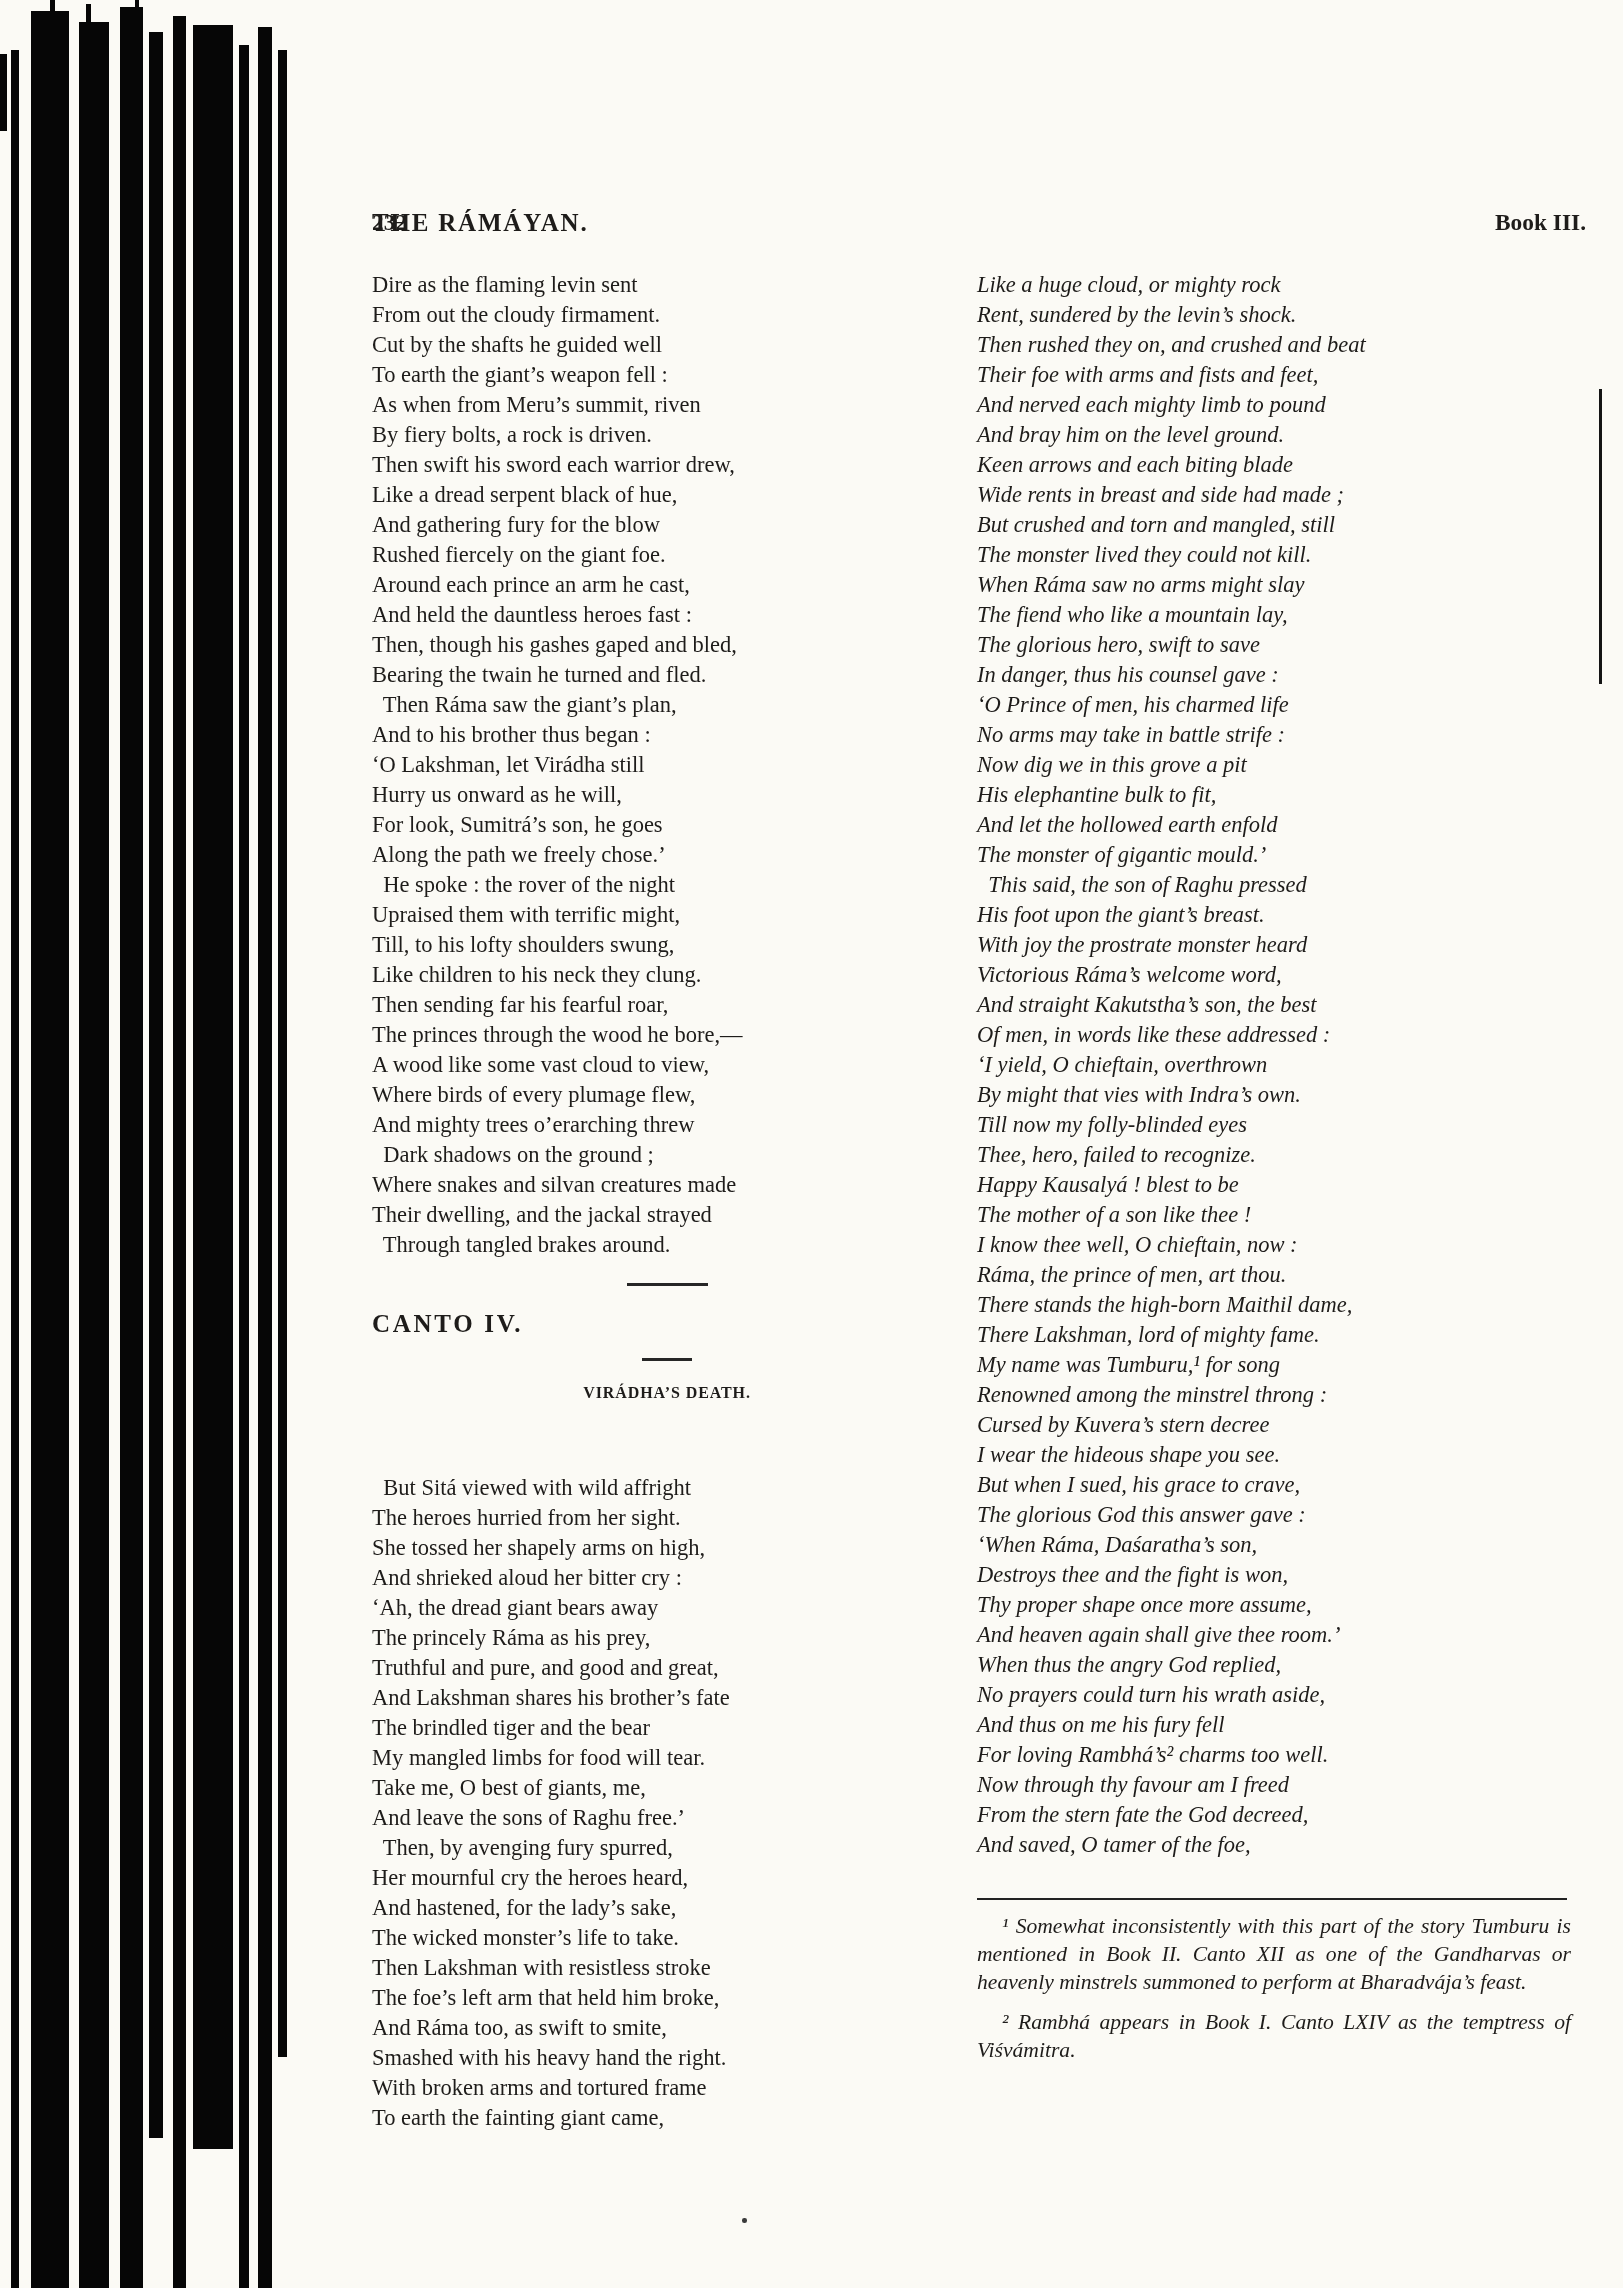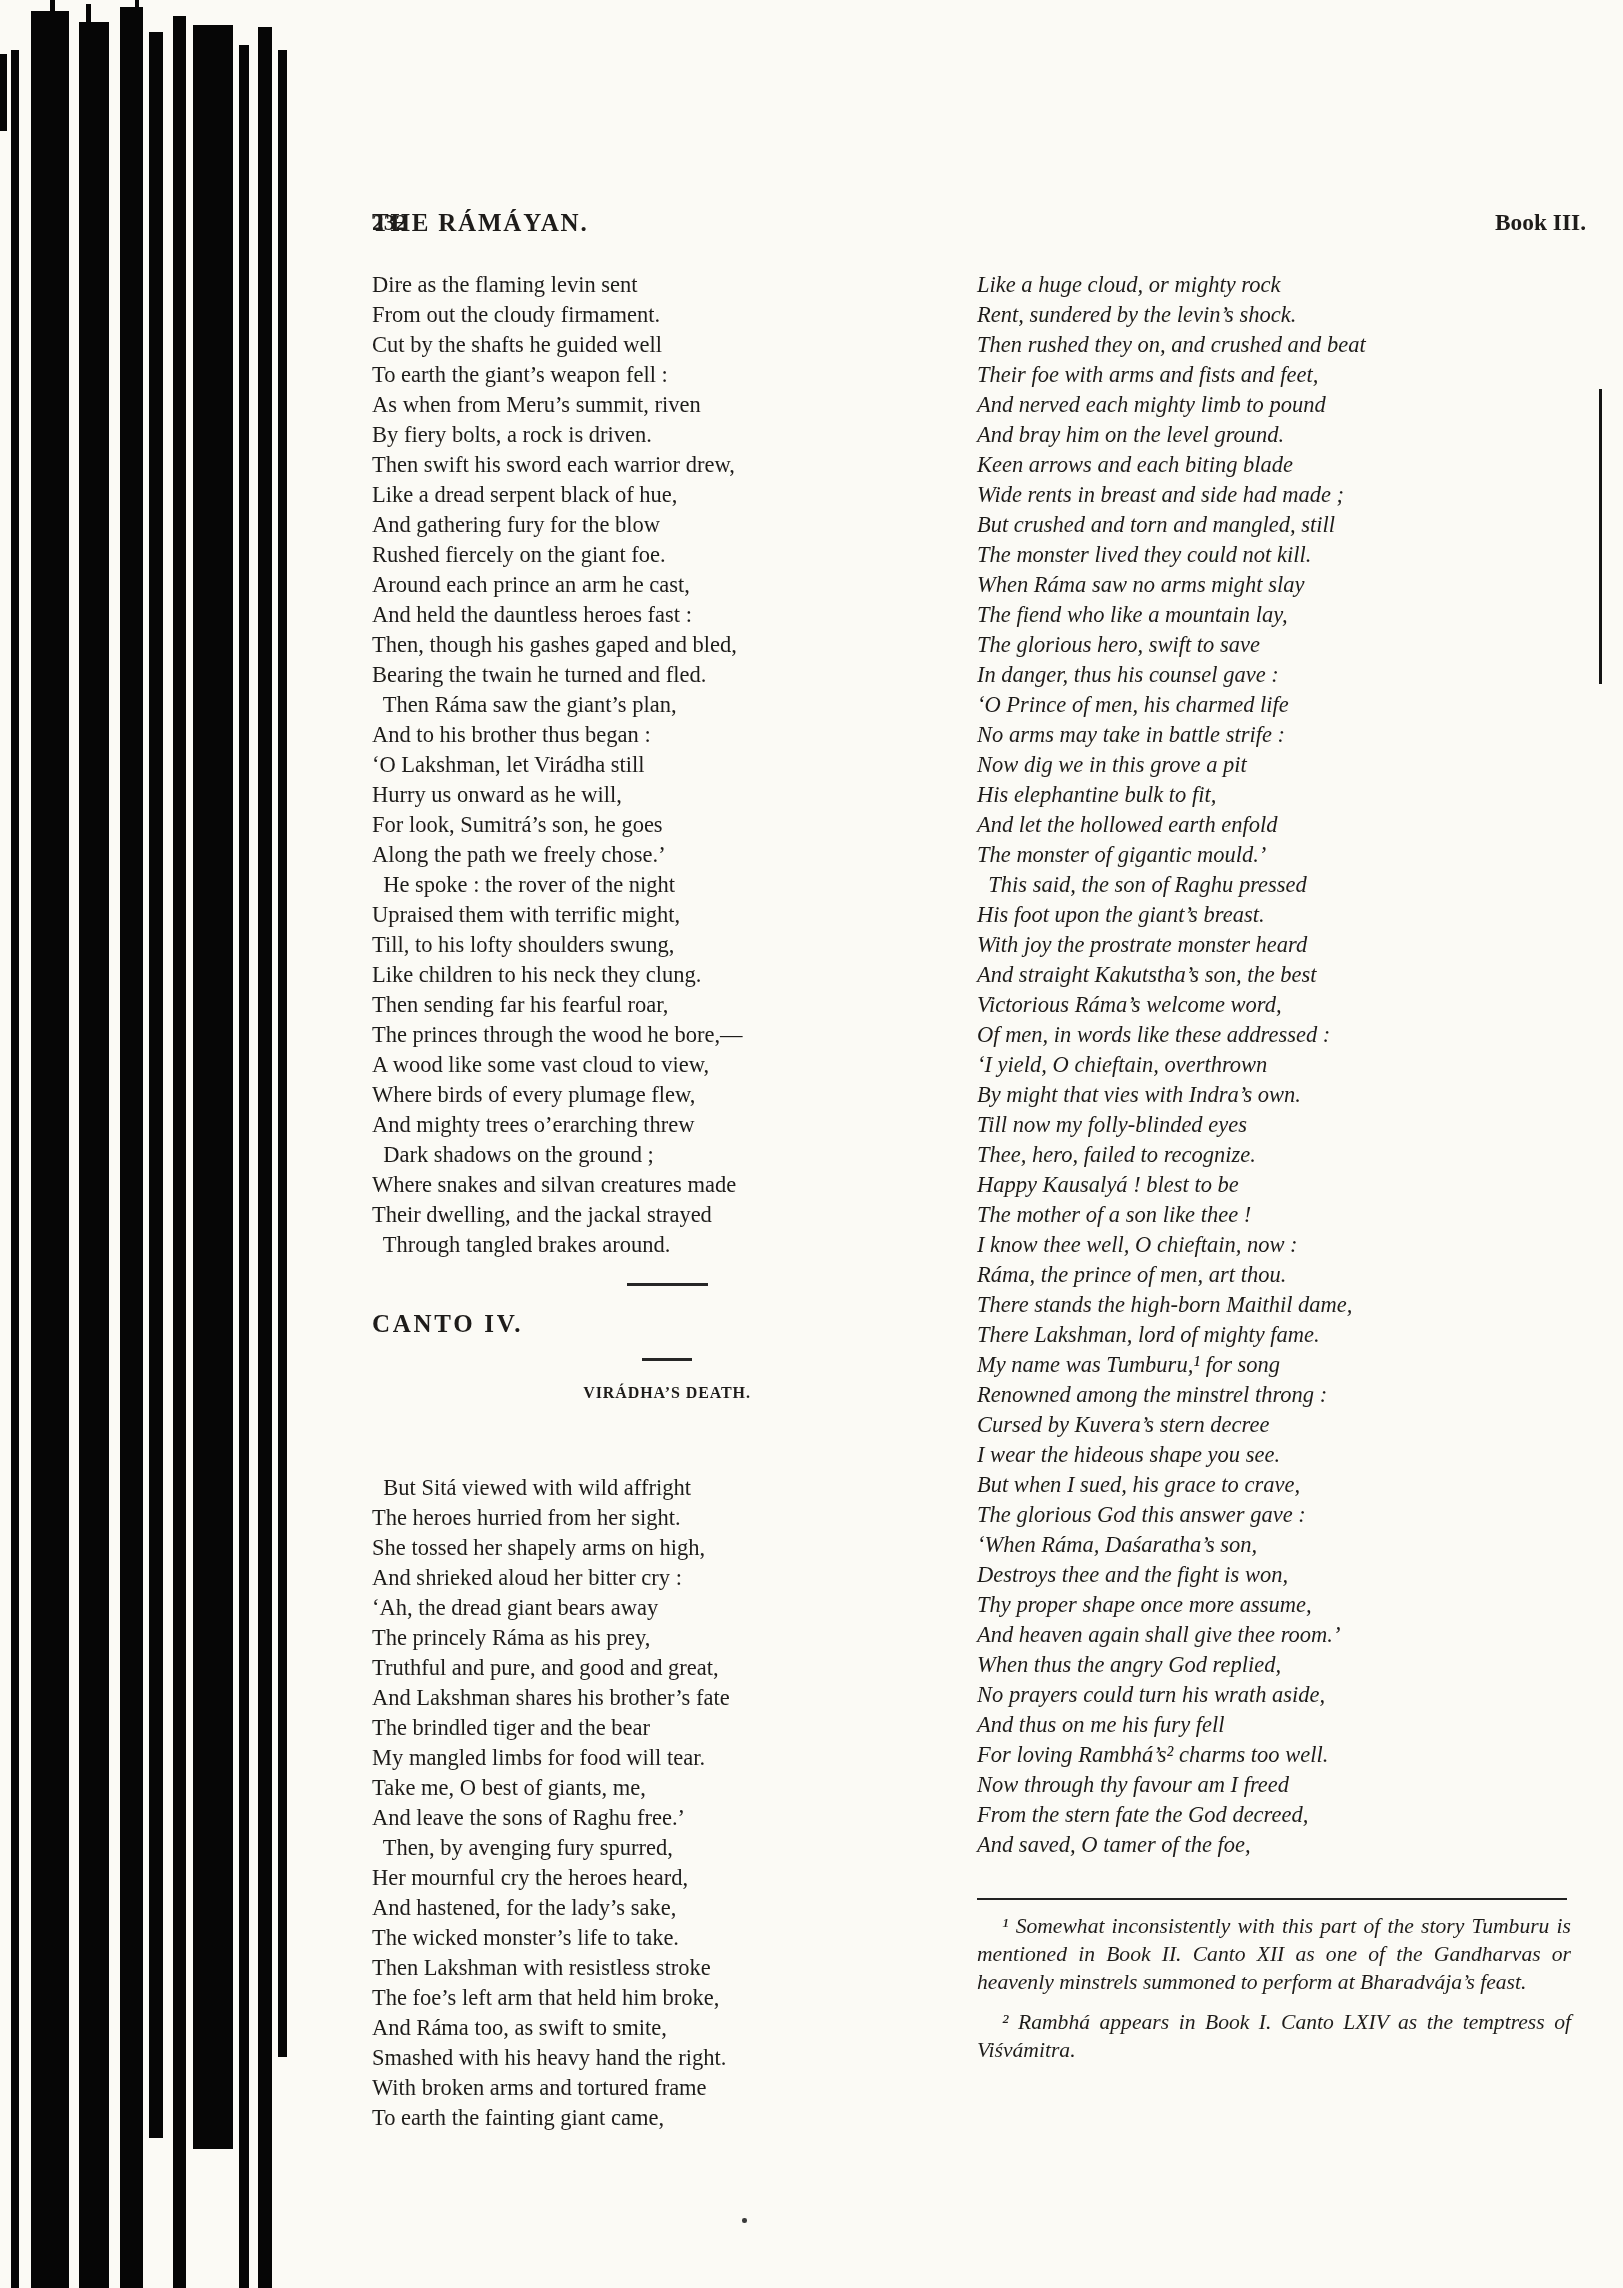--- a/index.html
+++ b/index.html
@@ -175,22 +175,22 @@
       <div class="line">In danger, thus his counsel gave :</div>
       <div class="line">‘O Prince of men, his charmed life</div>
       <div class="line">No arms may take in battle strife :</div>
       <div class="line">Now dig we in this grove a pit</div>
       <div class="line">His elephantine bulk to fit,</div>
       <div class="line">And let the hollowed earth enfold</div>
       <div class="line">The monster of gigantic mould.’</div>
       <div class="line">  This said, the son of Raghu pressed</div>
       <div class="line">His foot upon the giant’s breast.</div>
       <div class="line">With joy the prostrate monster heard</div>
+      <div class="line">Victorious Ráma’s welcome word,</div>
       <div class="line">And straight Kakutstha’s son, the best</div>
-      <div class="line">Victorious Ráma’s welcome word,</div>
       <div class="line">Of men, in words like these addressed :</div>
       <div class="line">‘I yield, O chieftain, overthrown</div>
       <div class="line">By might that vies with Indra’s own.</div>
       <div class="line">Till now my folly-blinded eyes</div>
       <div class="line">Thee, hero, failed to recognize.</div>
       <div class="line">Happy Kausalyá ! blest to be</div>
       <div class="line">The mother of a son like thee !</div>
       <div class="line">I know thee well, O chieftain, now :</div>
       <div class="line">Ráma, the prince of men, art thou.</div>
       <div class="line">There stands the high-born Maithil dame,</div>

